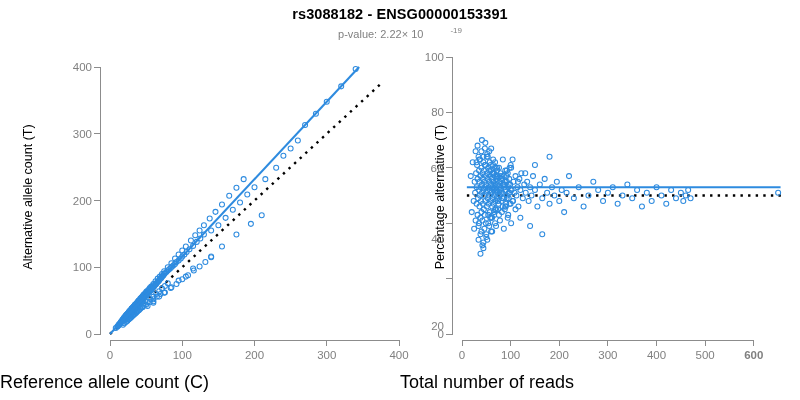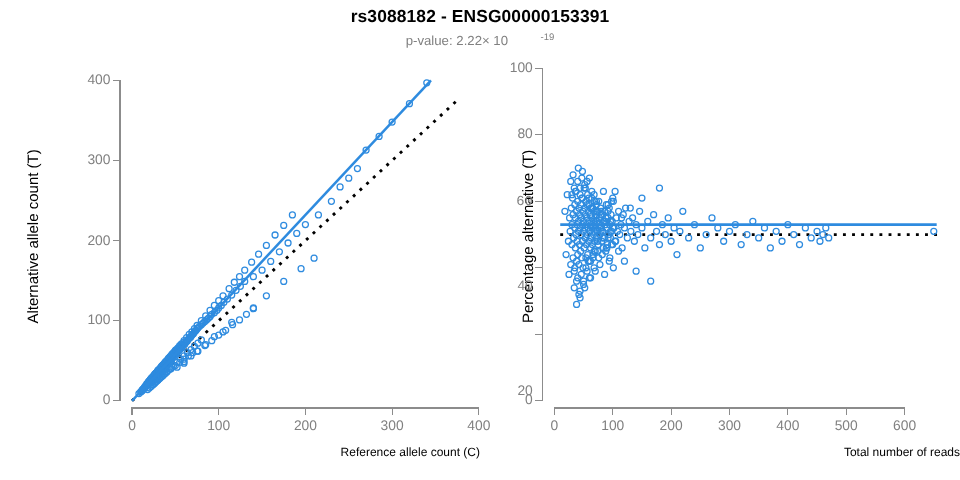--- a/index.html
+++ b/index.html
@@ -49,22 +49,22 @@
   .panel {
     position: absolute;
     top: 0;
     height: 400px;
   }
   #panel-left  { left: 0;   width: 400px; }
   #panel-right { left: 400px; width: 400px; }
 
   .axis-title-x {
     position: absolute;
-    text-align: right;
-    font-size: 10px;
+    text-align: left;
+    font-size: 18px;
     color: #000;
     width: 100%;
     left: 0;
     top: 372px;
   }
   .axis-title-y {
     position: absolute;
     font-size: 12.5px;
     color: #000;
     transform: rotate(-90deg);
@@ -752,21 +752,21 @@
       </svg>
     <div class="axis-title-x">Total number of reads</div>
     <div class="axis-title-y" id="ytitle-right">Percentage alternative (T)</div>
     <div id="ticks-right">
         <div class="tick-label tick-x" style="left: 62px; top: 349px;">0</div>
         <div class="tick-label tick-x" style="left: 110.636px; top: 349px;">100</div>
         <div class="tick-label tick-x" style="left: 159.273px; top: 349px;">200</div>
         <div class="tick-label tick-x" style="left: 207.909px; top: 349px;">300</div>
         <div class="tick-label tick-x" style="left: 256.545px; top: 349px;">400</div>
         <div class="tick-label tick-x" style="left: 305.182px; top: 349px;">500</div>
-        <div class="tick-label tick-x" style="left: 353.818px; top: 349px;">600</div>
+        <div class="tick-label tick-x" style="left: 353.818px; top: 349px; font-weight: bold;">600</div>
         <div class="tick-label tick-y" style="left: 12px; width: 32px; top: 334px;">0</div>
         <div class="tick-label tick-y" style="left: 12px; width: 32px; top: 278.6px; margin-top: 47px;">20</div>
         <div class="tick-label tick-y" style="left: 12px; width: 32px; top: 239px;">40</div>
         <div class="tick-label tick-y" style="left: 12px; width: 32px; top: 167.8px; font-family: Liberation Mono, monospace;">60</div>
         <div class="tick-label tick-y" style="left: 12px; width: 32px; top: 112.4px;">80</div>
         <div class="tick-label tick-y" style="left: 12px; width: 32px; top: 57px;">100</div>
       </div>
   </div>
 
 </div>

